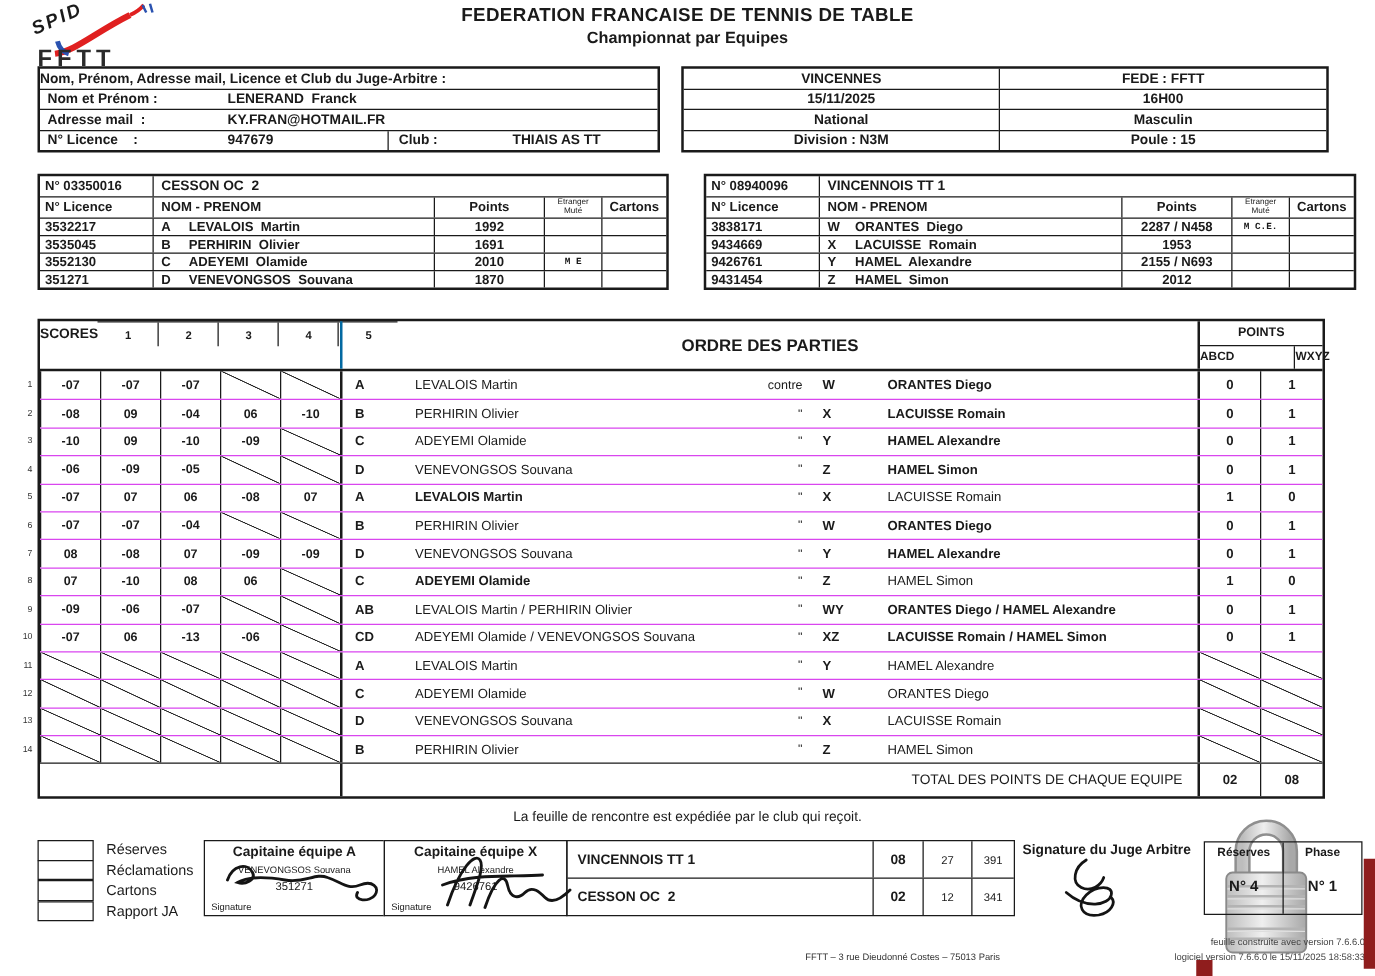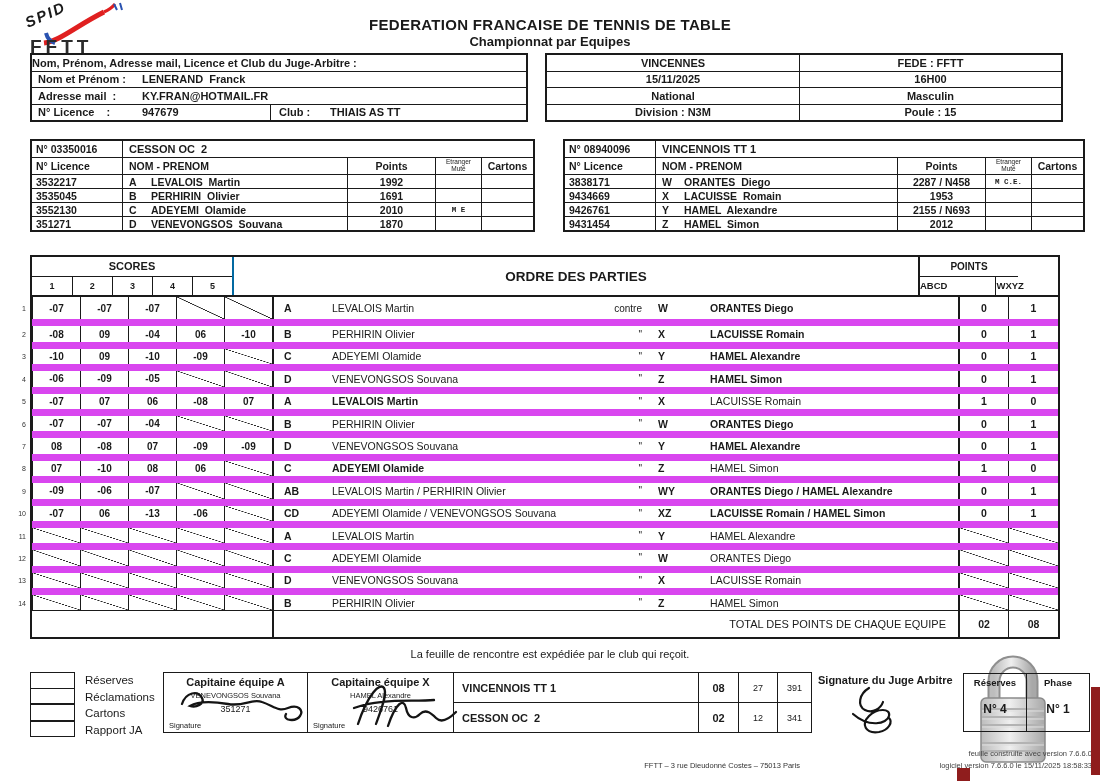--- a/index.html
+++ b/index.html
@@ -3,32 +3,32 @@
 <meta charset="utf-8">
 <style>
   * { box-sizing: border-box; margin: 0; padding: 0; }
   html,body { background:#fff; }
   body { width:1100px; height:781px; font-family:"Liberation Sans","DejaVu Sans",sans-serif; color:#1a1a1a; }
   .page { position:relative; width:1100px; height:781px; background:#fff; overflow:hidden; }
   .b { font-weight:bold; }
 
   
   .logo { position:absolute; left:14px; top:2px; width:128px; height:54px; }
-  .titlebox { position:absolute; left:0; top:16px; width:1100px; text-align:center; }
+  .titlebox { position:absolute; left:0; top:4px; width:1100px; text-align:center; }
   .title { font-size:15px; font-weight:bold; letter-spacing:.3px; }
   .subtitle { font-size:13px; font-weight:bold; margin-top:1px; }
 
   .btable { border:2px solid #1a1a1a; background:#fff; }
 
   
   .judge { position:absolute; left:30px; top:53px; width:498px; height:69px; display:flex; flex-direction:column; }
   .jrow { flex:1; display:flex; align-items:center; border-top:1px solid #1a1a1a; font-size:11px; font-weight:bold; }
   .jrow:first-child { border-top:none; justify-content:flex-start; }
   .jlab { width:110px; padding-left:6px; white-space:pre; }
-  .jval { white-space:pre; }
+  .jval { white-space:pre;margin-left:40px; }
   .jlic { width:128px; }
   .jclub-lab { width:60px; padding-left:8px; border-left:1px solid #1a1a1a; align-self:stretch; display:flex; align-items:center; }
 
   
   .info { position:absolute; left:545px; top:53px; width:518px; height:69px; display:grid; grid-template-columns:252px 1fr; }
   .icell { border-top:1px solid #1a1a1a; display:flex; align-items:center; justify-content:center; font-size:11px; font-weight:bold; }
   .icell:nth-child(-n+2){ border-top:none; }
   .icell:nth-child(even){ border-left:1px solid #1a1a1a; }
 
   
@@ -47,32 +47,32 @@
   .h-etr,.tetr { width:46px; justify-content:center; }
   .h-car,.tcar { width:52px; justify-content:center; font-size:10.5px; }
   .h-etr { flex-direction:column; font-size:6.5px; line-height:1.05; font-weight:normal; }
   .tetr { font-size:7.5px;font-family:Liberation Mono, monospace; }
   .plet { width:22px; font-weight:bold; }
   .pnm { white-space:pre; }
 
   
   .grid { position:absolute; left:30px; top:255px; width:1030px; border:2px solid #1a1a1a; }
   .ghead { display:flex; height:40px; border-bottom:2px solid #1a1a1a; }
-  .gh-scores { width:200px; display:flex; flex-direction:column; }
+  .gh-scores { width:240px; display:flex; flex-direction:row; }
   .gh-s-top { height:20px; display:flex; align-items:center; justify-content:center; font-weight:bold; font-size:11px; }
   .gh-s-cols { height:20px; display:flex; border-top:1px solid #1a1a1a; }
   .ghc { width:48px; display:flex; align-items:center; justify-content:center; font-size:9px; font-weight:bold; border-left:1px solid #1a1a1a; }
   .ghc:first-child { border-left:none; }
   .gh-mid { width:686px; border-left:2px solid #0369a1; display:flex; align-items:center; justify-content:center; font-size:13.5px; font-weight:bold; }
   .gh-pts { width:100px; border-left:2px solid #1a1a1a; display:flex; flex-direction:column; }
   .gh-p-top { height:20px; display:flex; align-items:center; justify-content:center; font-size:10px; font-weight:bold; }
   .gh-p-cols { height:20px; display:flex; border-top:1px solid #1a1a1a;gap:48px; }
   .ghp { width:50px; display:flex; align-items:center; justify-content:center; font-size:9.5px; font-weight:bold; }
   .ghp + .ghp { border-left:1px solid #1a1a1a; }
-  .srow { display:flex; height:22.4px; border-top:7px solid #d946ef; position:relative; }
+  .srow { display:flex; height:22.4px; border-top:1px solid #d946ef; position:relative; }
   .srow:first-child { border-top:none; }
   .rownum { position:absolute; left:-24px; width:18px; text-align:right; font-size:7px; top:50%; transform:translateY(-50%); color:#333; }
   .sc { width:48px; border-left:1px solid #1a1a1a; display:flex; align-items:center; justify-content:center; font-size:10px; font-weight:bold; }
   .sc:first-child { border-left:none; }
   .slash { background-image:linear-gradient(to right top, transparent 48.6%, #2a2a2a 49.6%, #2a2a2a 50.8%, transparent 51.8%); }
   .mid { width:686px; border-left:2px solid #1a1a1a; display:flex; align-items:center; font-size:10.5px; padding-left:10px; }
   .ll { width:40px; font-weight:bold; }
   .lnm { width:260px; padding-left:8px; }
   .vs { width:60px; text-align:right; padding-right:2px; font-size:10px; }
   .rl { width:58px; padding-left:14px; font-weight:bold; }

